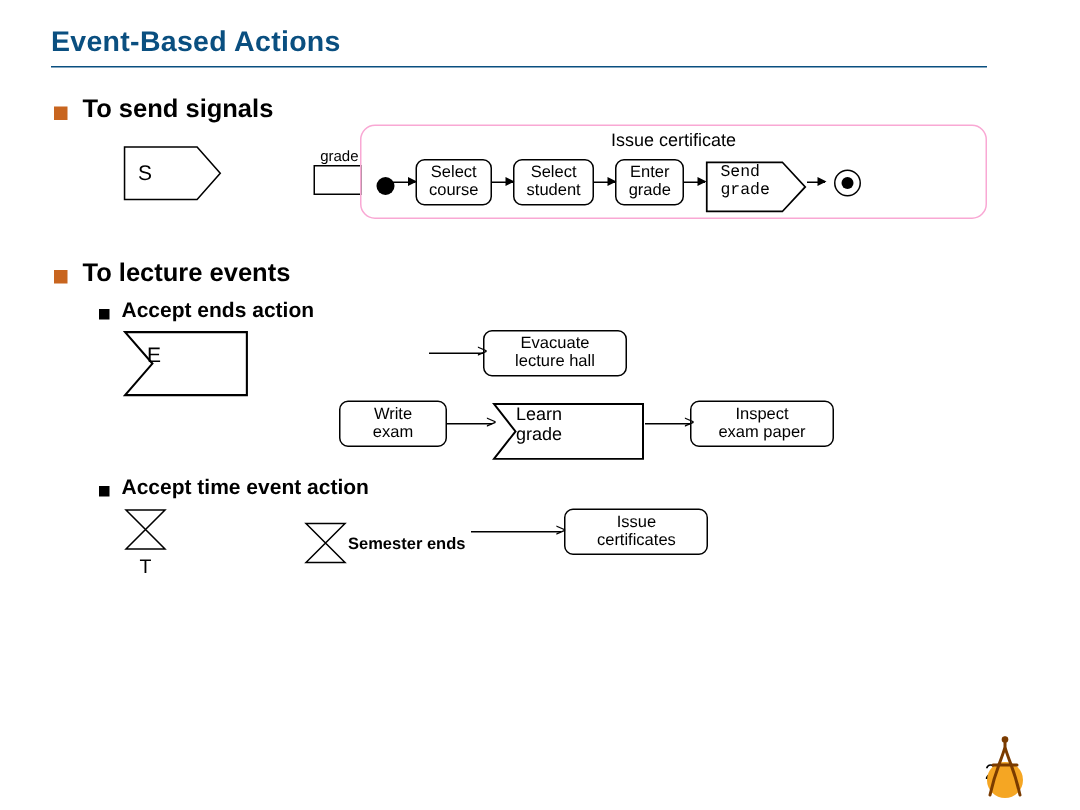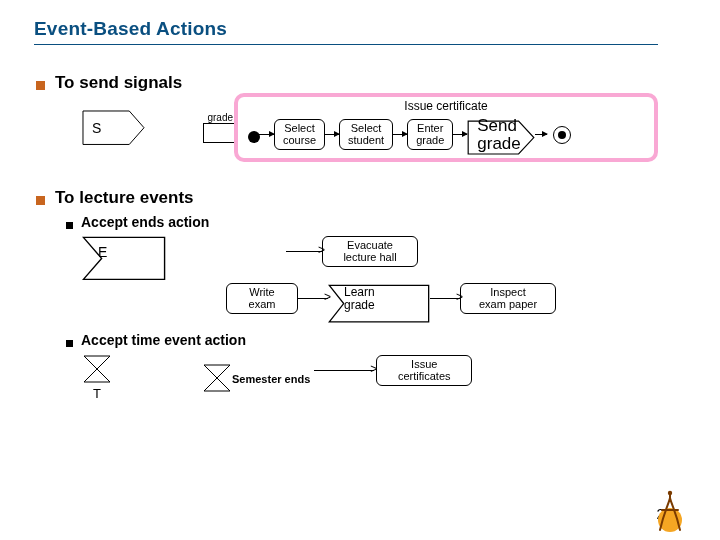--- a/index.html
+++ b/index.html
@@ -21,21 +21,21 @@
   }
   .title {
     font-size: 19px;
     font-weight: bold;
     color: #0a4f80;
     padding-bottom: 4px;
     border-bottom: 1px solid #0a4f80;
     letter-spacing: 0.2px;
   }
   .section {
-    margin-top: 28px;
+    margin-top: 18px;
   }
   .b1 {
     display: flex;
     align-items: baseline;
     font-size: 17px;
     font-weight: bold;
     color: #000;
   }
   .bullet-sq {
     width: 9px; height: 9px;
@@ -92,21 +92,21 @@
   .rect-node {
     border: 1px solid #000;
     border-radius: 6px;
     font-size: 11px;
     padding: 3px 8px;
     text-align: center;
     line-height: 1.05;
     background: #fff;
   }
   .activity-frame {
-    border: 4px solid #f9a8d4;
+    border: 1px solid #f9a8d4;
     border-radius: 10px;
     padding: 4px 10px 8px 46px;
     position: relative;
     width: 360px;
   }
   .activity-frame .frame-title {
     position: absolute;
     top: 2px;
     left: 0; right: 0;
     text-align: center;
@@ -206,21 +206,21 @@
             <div class="arrow-h" style="width:14px;"></div>
             <div class="rect-node">Select<br>student</div>
             <div class="arrow-h" style="width:14px;"></div>
             <div class="rect-node">Enter<br>grade</div>
             <div class="arrow-h" style="width:14px;"></div>
 
             <div class="signal-send" style="width:58px;height:30px;">
               <svg viewBox="0 0 58 30">
                   <polygon points="1,1 44,1 57,15 44,29 1,29" fill="#fff" stroke="#000"></polygon>
                 </svg>
-              <span class="lbl" style="font-size:17px;line-height:1.05;">Send<br>grade</span>
+              <span class="lbl" style="font-size:11px;line-height:1.05;font-family:Liberation Mono, monospace;">Send<br>grade</span>
             </div>
             <div class="arrow-h" style="width:12px;"></div>
             <div class="final-node"></div>
           </div>
         </div>
       </div>
     </div>
   </div>
 
   <div class="section" style="margin-top:26px;">

